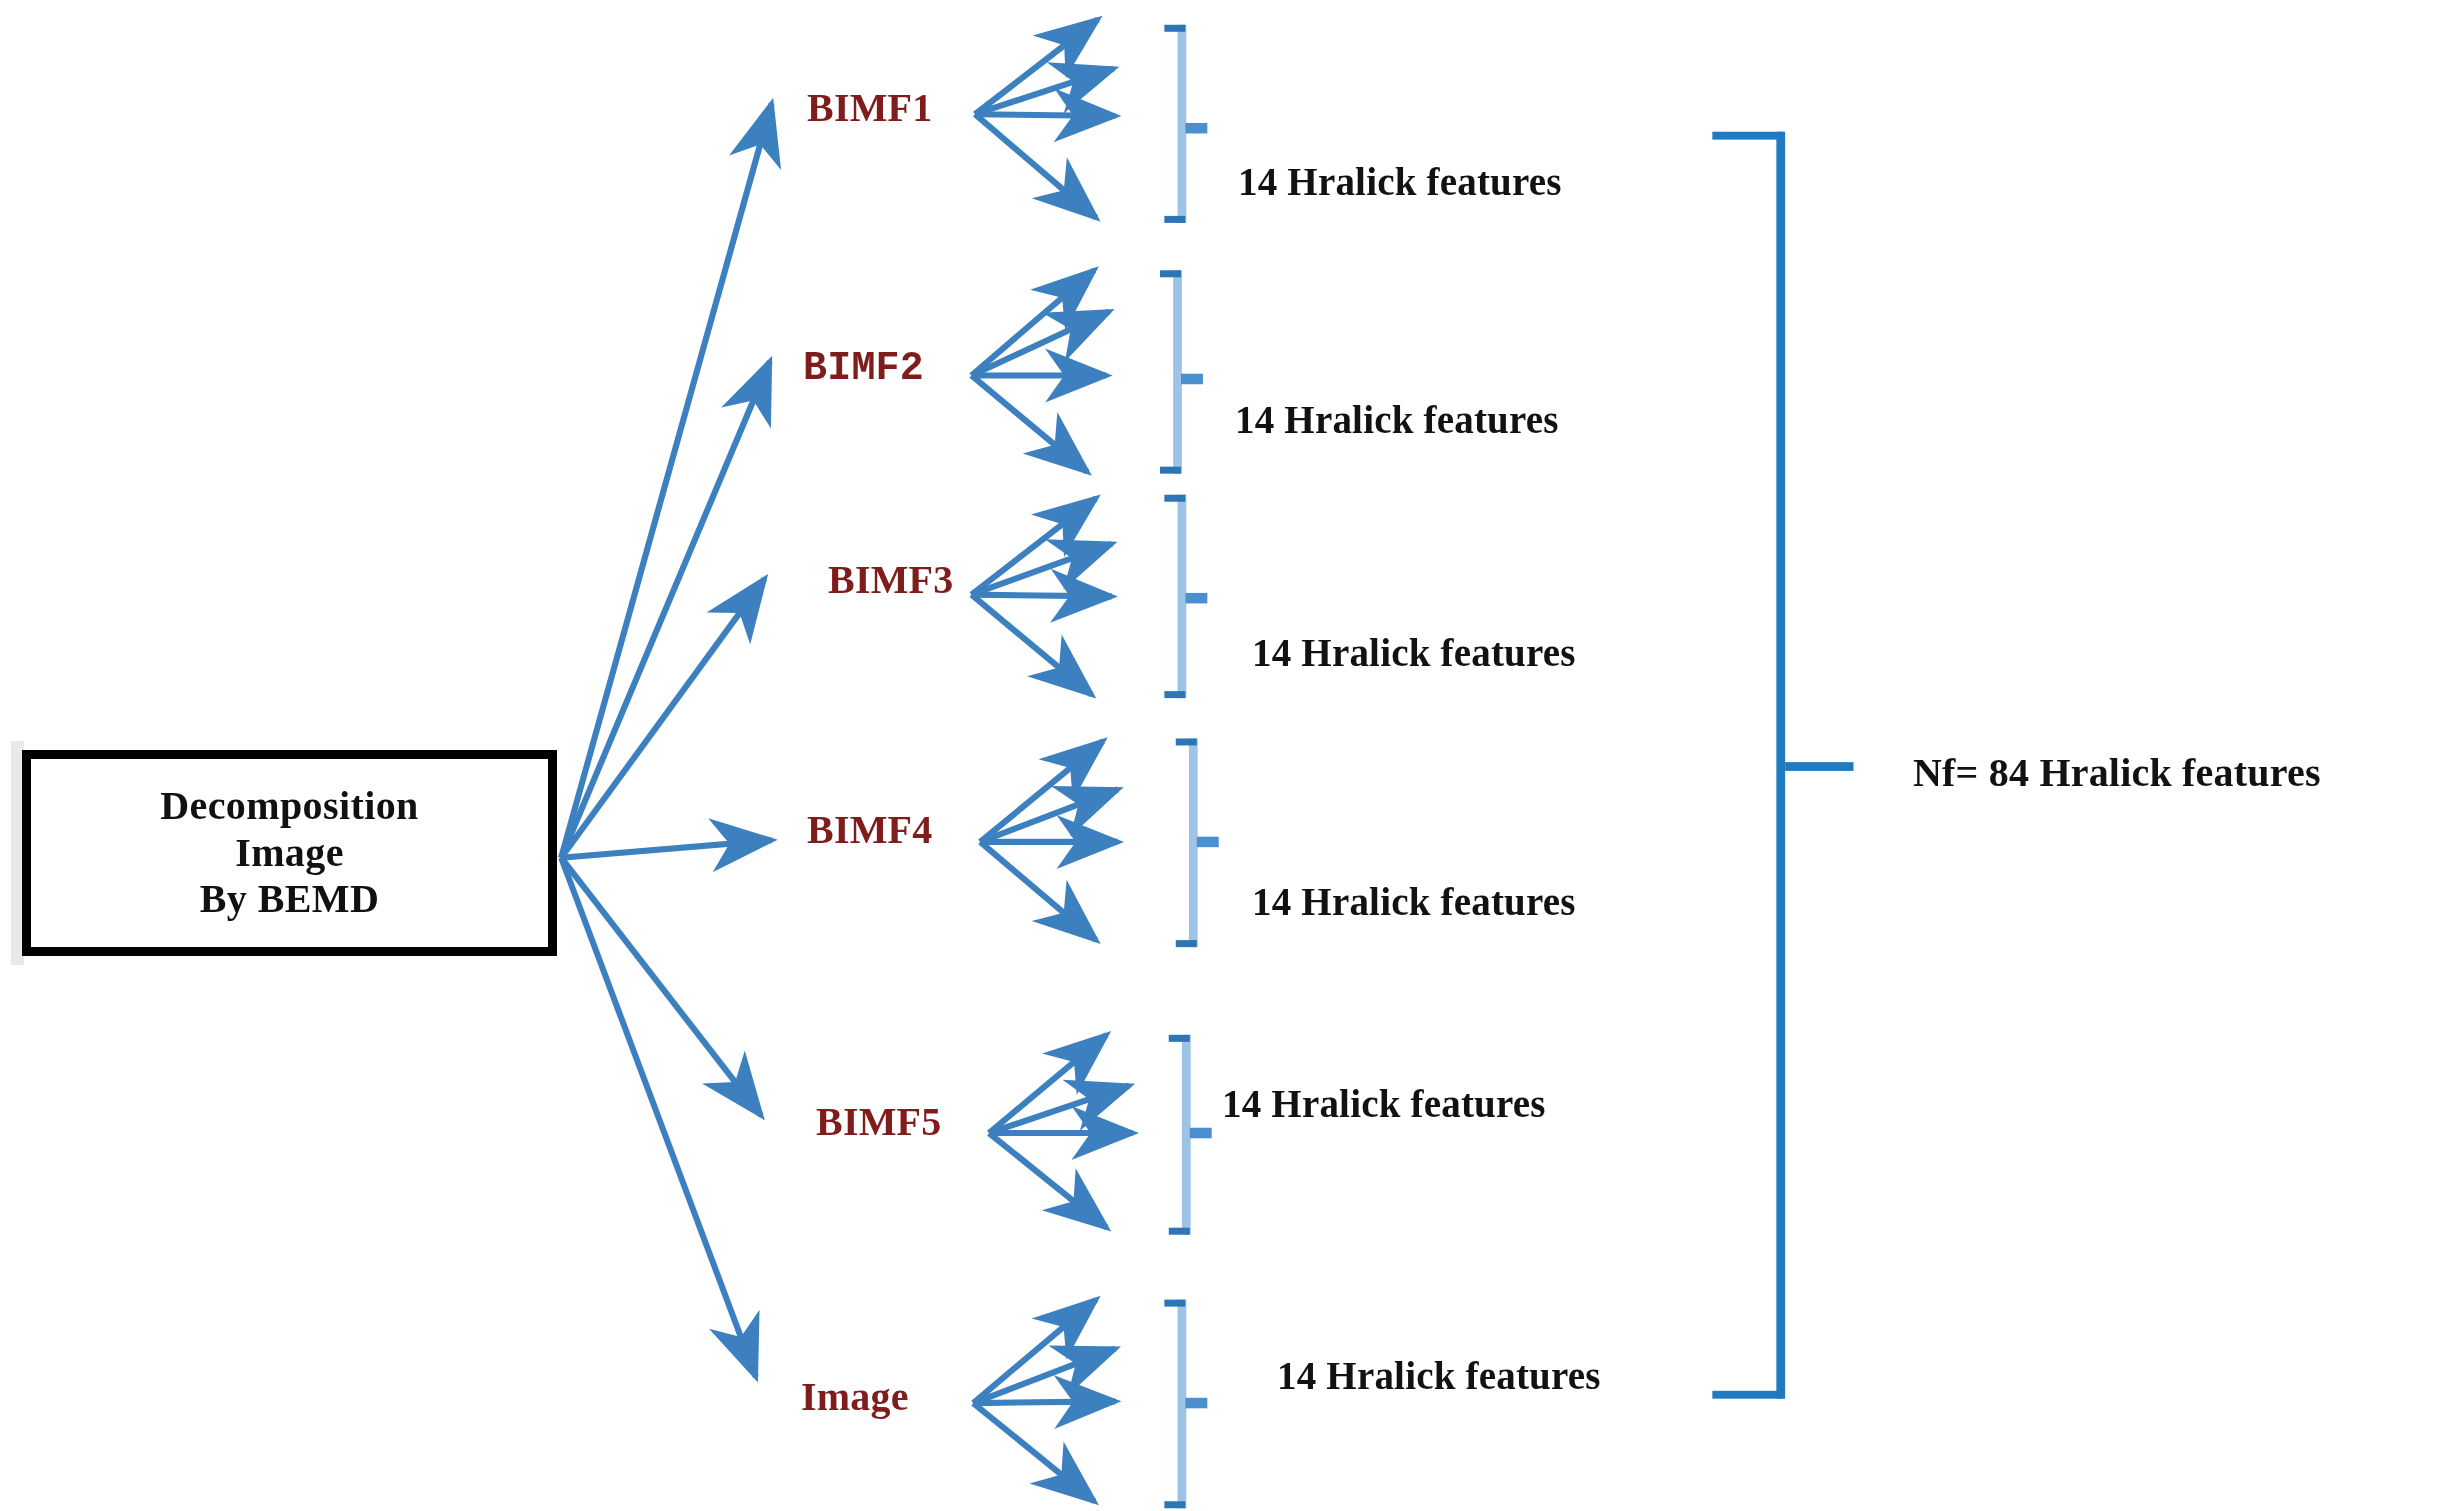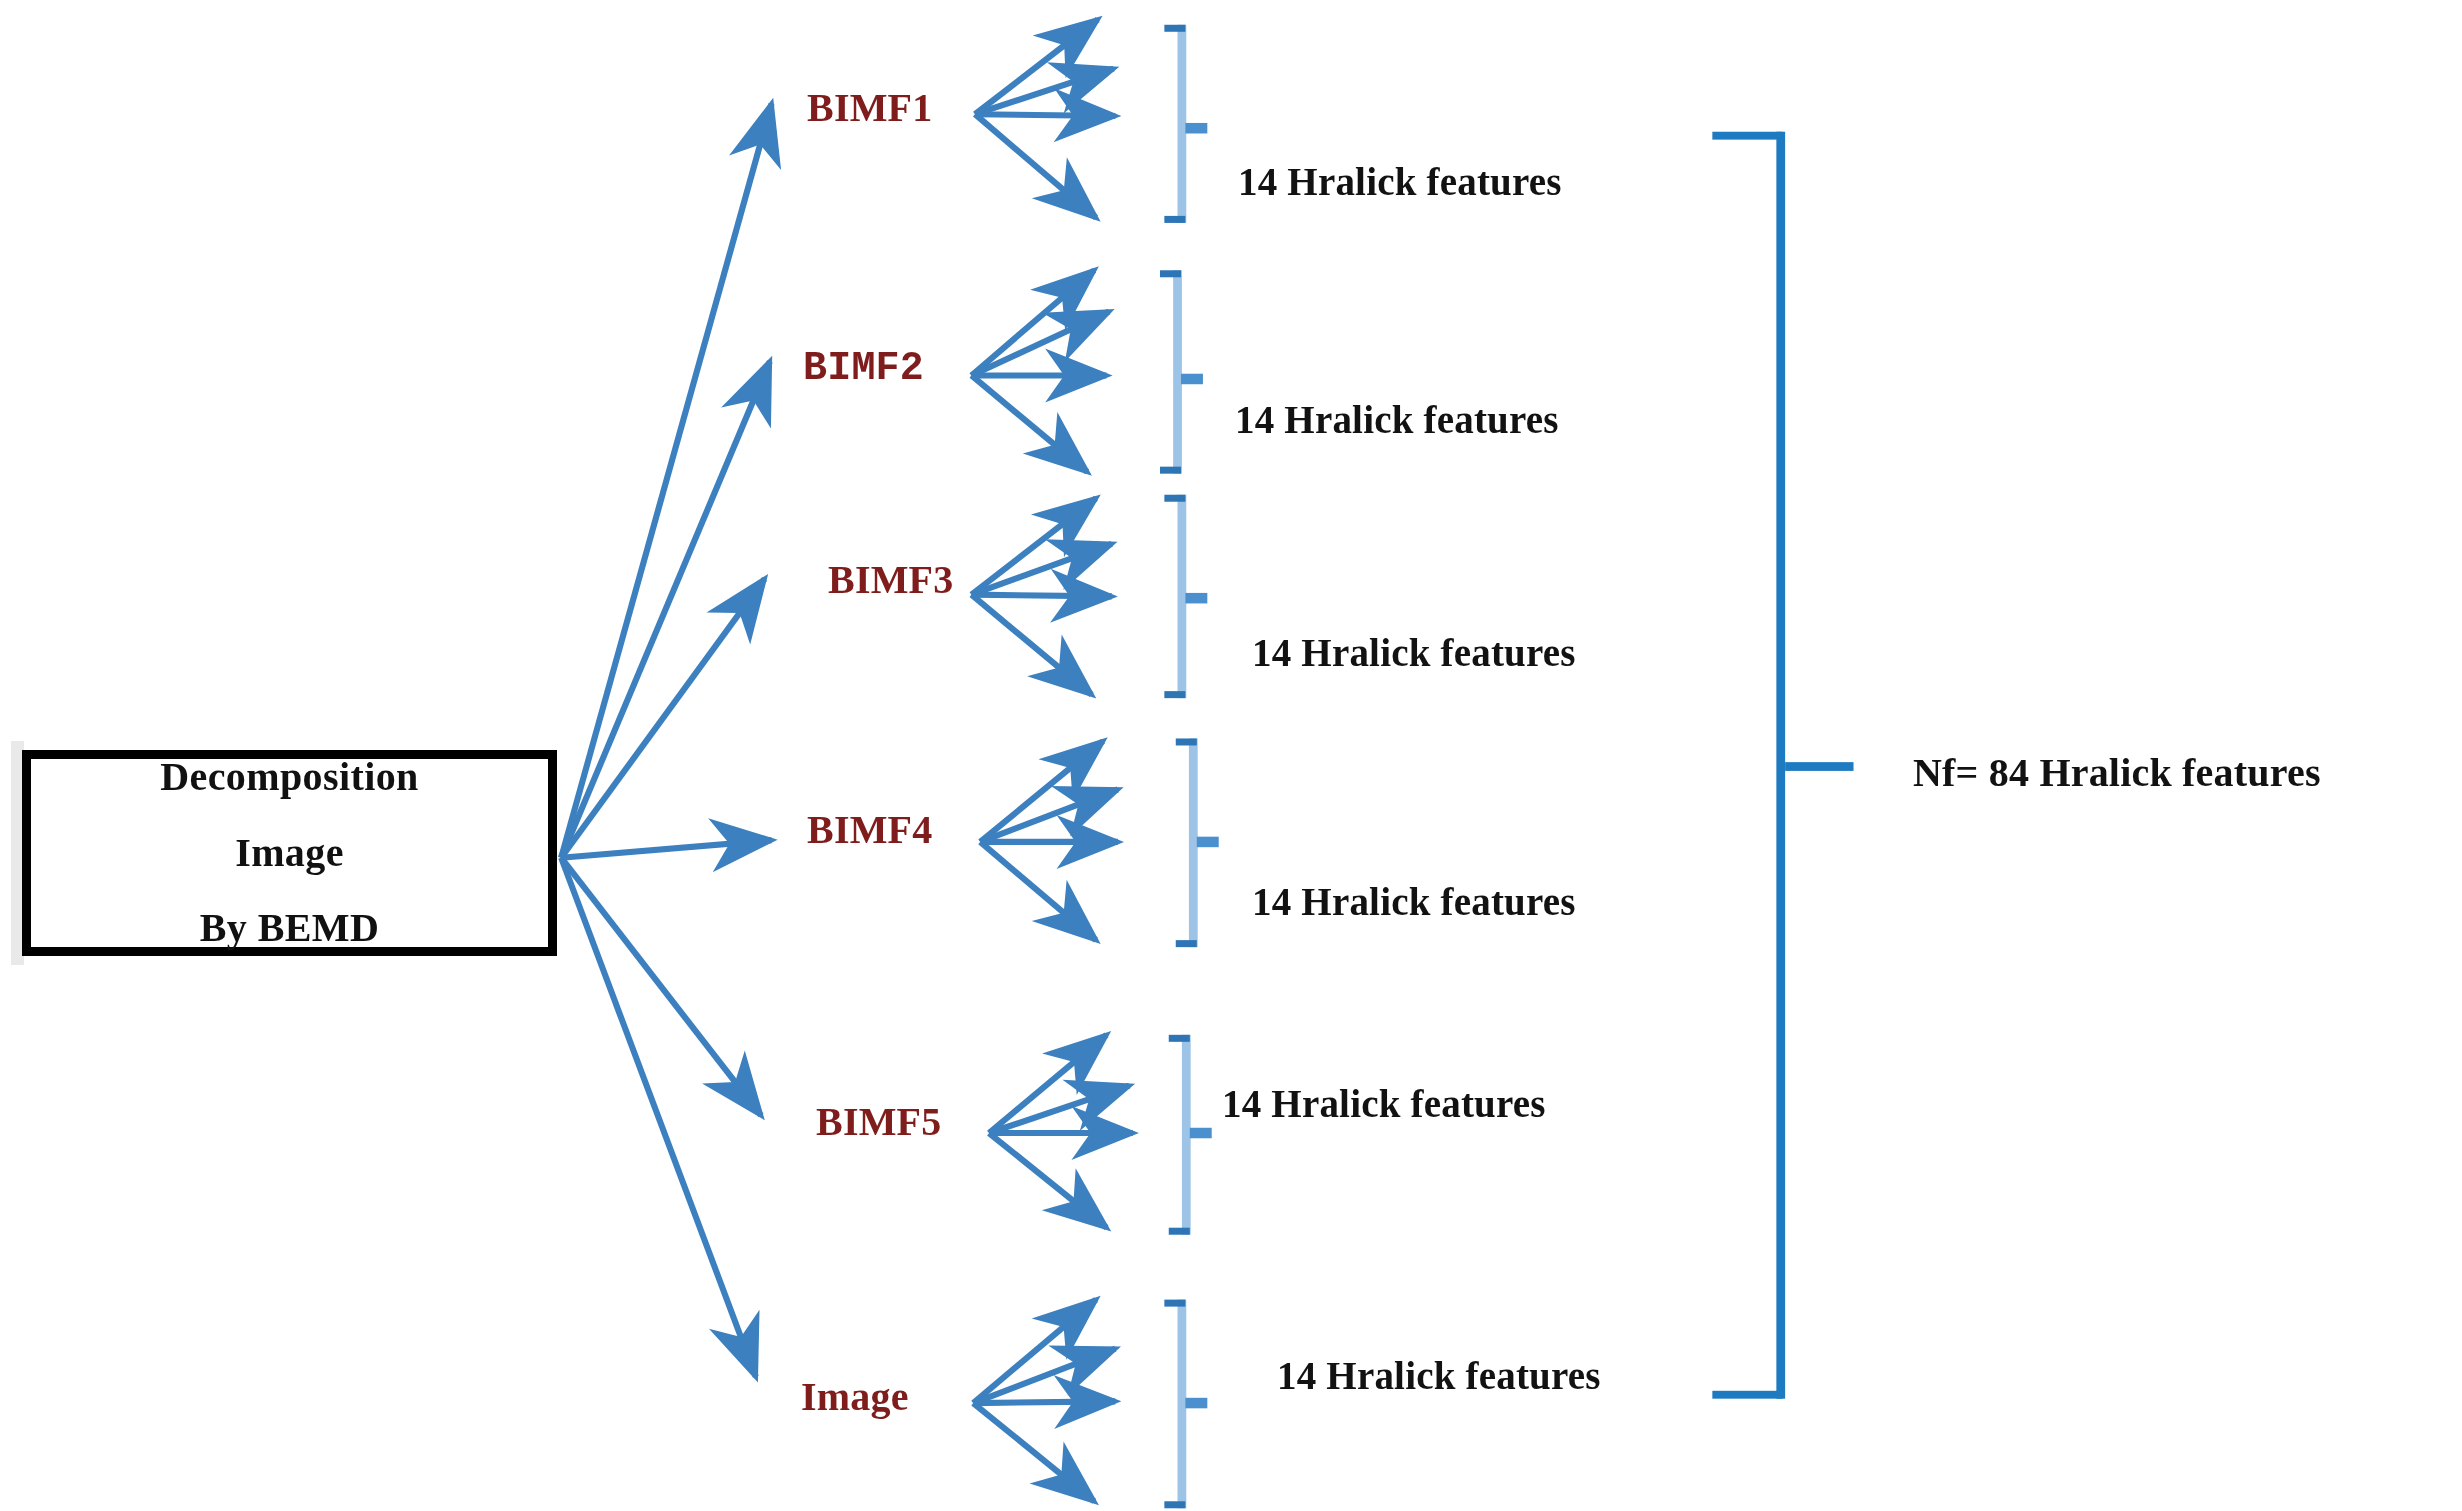--- a/index.html
+++ b/index.html
@@ -33,21 +33,20 @@
     width: 535px;
     height: 206px;
     border: 9.6px solid #000000;
     background: #ffffff;
     box-sizing: border-box;
     display: flex;
     flex-direction: column;
     align-items: center;
     justify-content: center;
     z-index: 4;
-    gap: 29px;
   }
   .source-box .line {
     font-size: 40px;
     font-weight: bold;
     color: #111111;
     line-height: 1.17;
     letter-spacing: 0.4px;
     white-space: nowrap;
   }
   .box-shadow-artifact {

